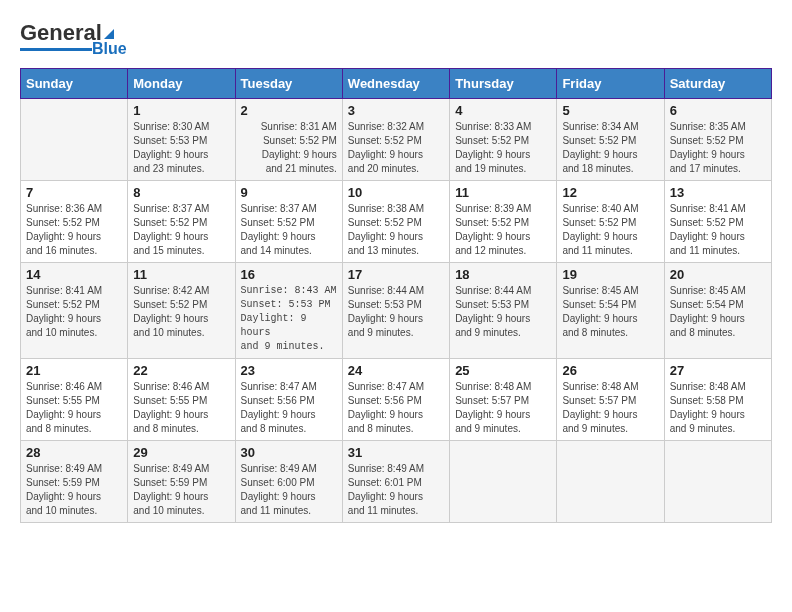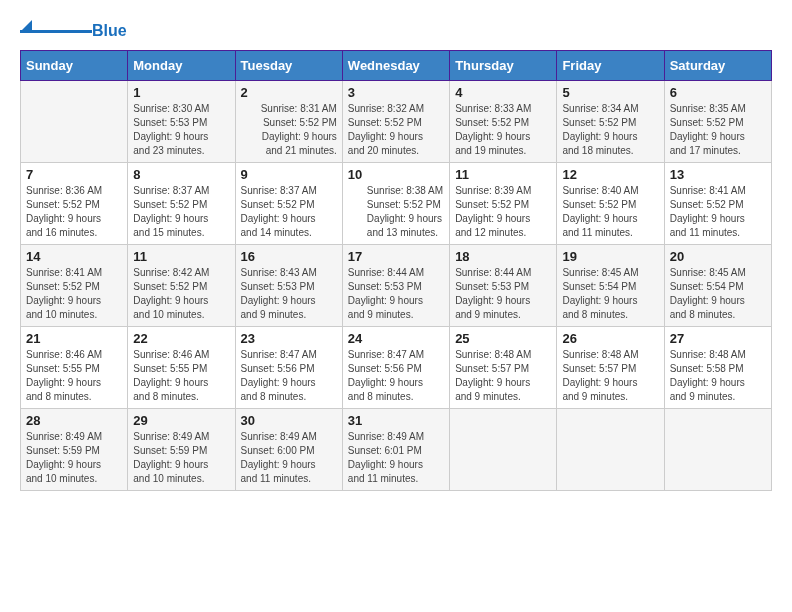--- a/index.html
+++ b/index.html
@@ -78,20 +78,21 @@
     .empty-cell {
       background: #f9f9f9;
     }
   </style>
 </head>
 <body>
 
 <div class="header">
   <div class="logo">
     <div style="display:flex; align-items:center;">
+      <span style="font-size:22px; font-weight:bold; color:#333;">General</span>
       <div style="display:inline-block; margin-left:2px;">
         <div style="width:0;height:0;border-left:10px solid transparent;border-bottom:10px solid #1a6fbd; margin-bottom:-2px;"></div>
       </div>
     </div>
     <div style="display:flex; align-items:center; margin-top:-6px;">
       <div style="width:72px; height:3px; background:#1a6fbd;"></div>
       <span style="font-size:16px; font-weight:bold; color:#1a6fbd; margin-left:0;">Blue</span>
     </div>
   </div>
   <div class="title-block">
@@ -175,21 +176,21 @@
         </td>
         <td>
           <span class="day-num">9</span>
           <div class="day-info" style="white-space: pre-line;">Sunrise: 8:37 AM
 Sunset: 5:52 PM
 Daylight: 9 hours
 and 14 minutes.</div>
         </td>
         <td>
           <span class="day-num">10</span>
-          <div class="day-info" style="white-space: pre-line; margin-left: 19px;">Sunrise: 8:38 AM
+          <div class="day-info" style="white-space: pre-line;">Sunrise: 8:38 AM
 Sunset: 5:52 PM
 Daylight: 9 hours
 and 13 minutes.</div>
         </td>
         <td>
           <span class="day-num">11</span>
           <div class="day-info" style="white-space: pre-line;">Sunrise: 8:39 AM
 Sunset: 5:52 PM
 Daylight: 9 hours
 and 12 minutes.</div>
@@ -219,21 +220,21 @@
         </td>
         <td>
           <span class="day-num">11</span>
           <div class="day-info" style="white-space: pre-line;">Sunrise: 8:42 AM
 Sunset: 5:52 PM
 Daylight: 9 hours
 and 10 minutes.</div>
         </td>
         <td>
           <span class="day-num">16</span>
-          <div class="day-info" style="white-space: pre-line;">Sunrise: 8:43 AM
+          <div class="day-info" style="white-space: pre-line; font-family: Liberation Mono, monospace;">Sunrise: 8:43 AM
 Sunset: 5:53 PM
 Daylight: 9 hours
 and 9 minutes.</div>
         </td>
         <td>
           <span class="day-num">17</span>
           <div class="day-info" style="white-space: pre-line;">Sunrise: 8:44 AM
 Sunset: 5:53 PM
 Daylight: 9 hours
 and 9 minutes.</div>

